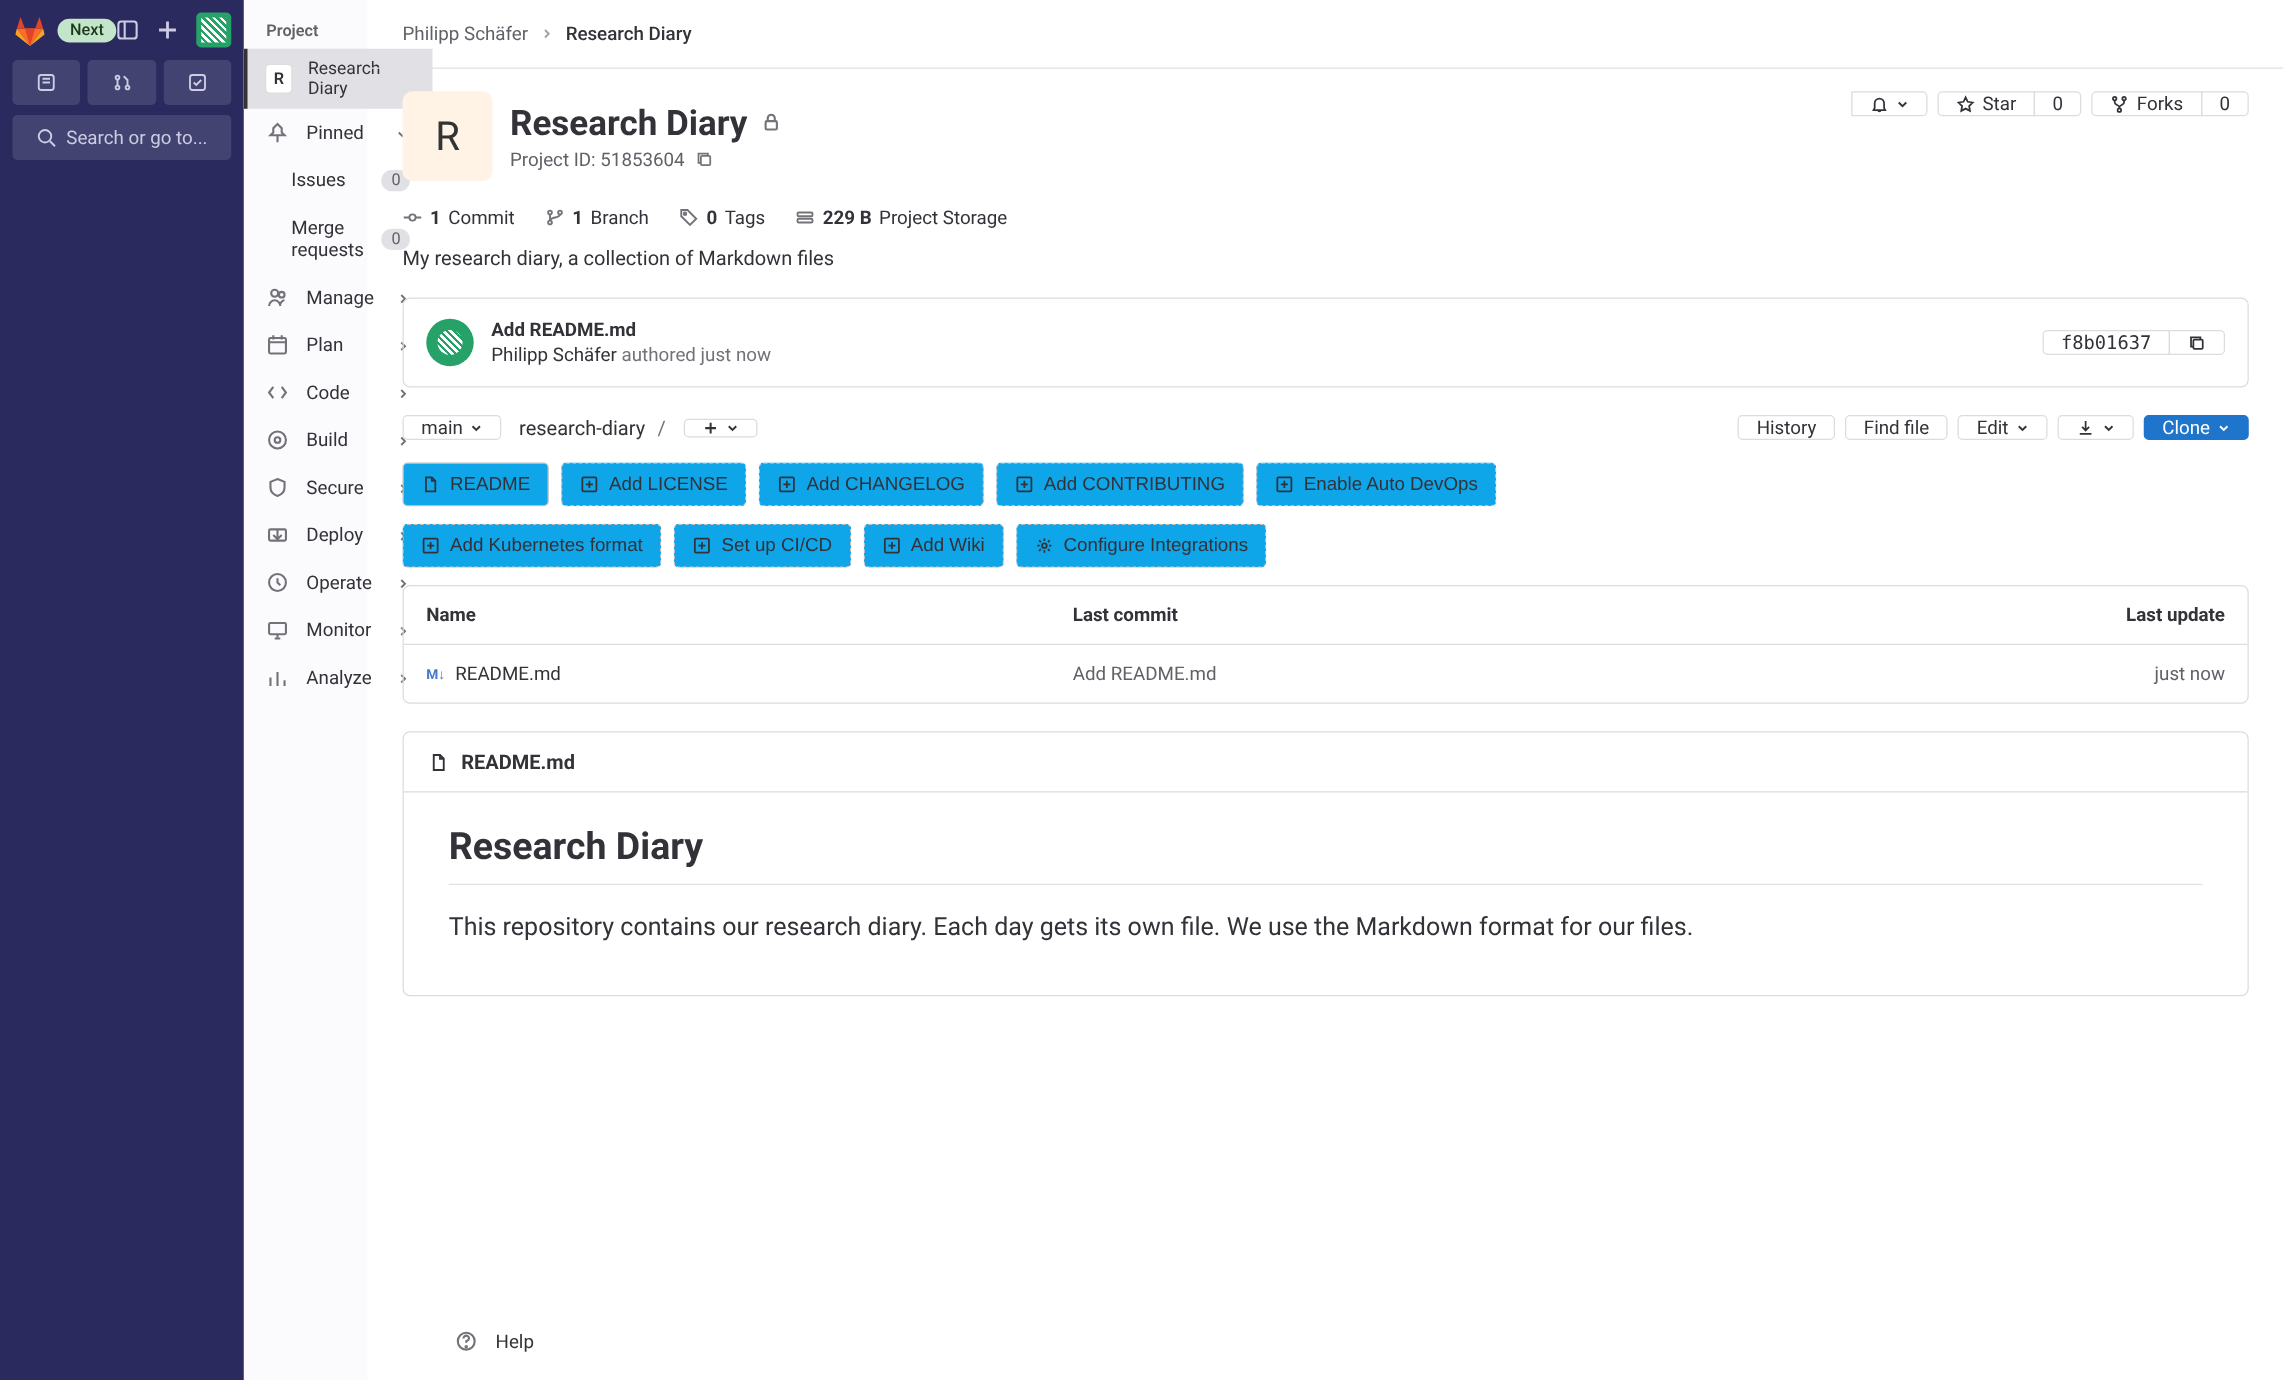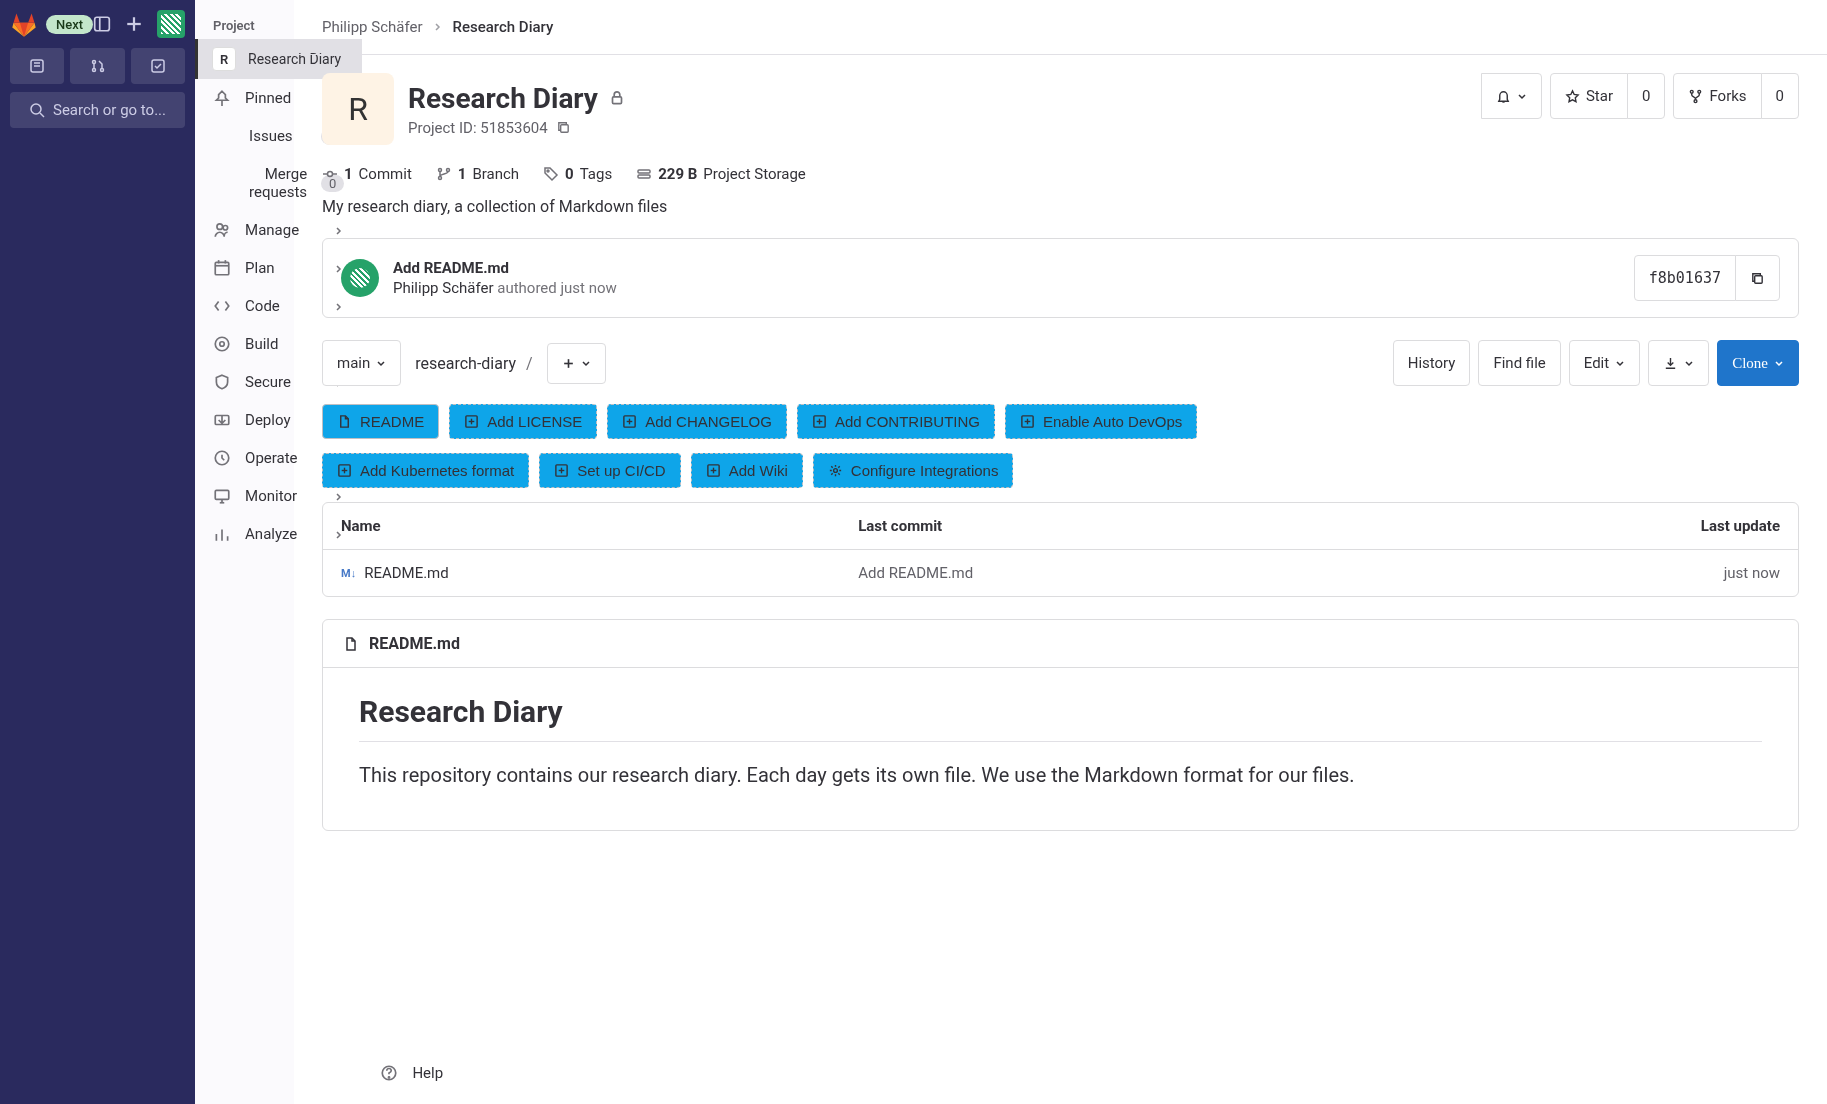--- a/index.html
+++ b/index.html
@@ -16,38 +16,38 @@
 .avatar-small { width: 28px; height: 28px; border-radius: 4px; background: #26a269; display: flex; align-items: center; justify-content: center; position: relative; }
 .avatar-pattern { width: 20px; height: 20px; background: repeating-linear-gradient(45deg, #fff, #fff 2px, #26a269 2px, #26a269 4px); }
 .top-buttons { display: flex; gap: 6px; margin-bottom: 8px; }
 .top-btn { flex: 1; background: rgba(255,255,255,0.12); border: none; border-radius: 4px; height: 36px; display: flex; align-items: center; justify-content: center; color: #cccce5; cursor: pointer; }
 .search-bar { background: rgba(255,255,255,0.12); border-radius: 4px; height: 36px; display: flex; align-items: center; justify-content: center; gap: 8px; color: #cccce5; cursor: pointer; font-size: 15px; }
 .sidebar-section { padding: 8px 0; }
 .project-label { color: #626168; font-size: 13px; font-weight: 600; padding: 10px 18px 6px; }
 .project-item { display: flex; align-items: center; gap: 12px; padding: 8px 14px; background: #e1e0e5; border-left: 3px solid #333; }
 .project-avatar { width: 24px; height: 24px; background: #fff; border: 1px solid #ddd; border-radius: 4px; display: flex; align-items: center; justify-content: center; font-weight: 600; font-size: 13px; }
 .nav-item { display: flex; align-items: center; gap: 14px; padding: 10px 18px; cursor: pointer; font-size: 15px; color: #333238; }
-.nav-item.sub { padding-left: 54px; justify-content: space-between; text-align: right; }
+.nav-item.sub { padding-left: 38px; justify-content: space-between; }
 .nav-item .chevron { margin-left: auto; color: #737278; }
 .nav-icon { width: 18px; height: 18px; color: #737278; flex-shrink: 0; }
 .count-badge { background: #e1e0e5; border-radius: 10px; padding: 1px 8px; font-size: 13px; color: #626168; }
 .sidebar-footer { margin-top: auto; padding: 12px 18px; }
 .main { flex: 1; overflow-y: auto; }
 .breadcrumb { padding: 18px 28px; border-bottom: 1px solid #e1e0e5; display: flex; align-items: center; gap: 10px; font-size: 15px; color: #626168; }
 .breadcrumb a { color: #626168; text-decoration: none; }
 .breadcrumb .current { color: #333238; font-weight: 500; }
 .content { padding: 18px 28px 40px; }
 .project-header { display: flex; justify-content: space-between; align-items: flex-start; margin-bottom: 20px; }
 .project-title-area { display: flex; gap: 14px; align-items: center; }
 .project-big-avatar { width: 72px; height: 72px; background: #fef3e5; border-radius: 8px; display: flex; align-items: center; justify-content: center; font-size: 32px; color: #333; }
 .project-title-text h1 { font-size: 28px; font-weight: 700; display: inline-flex; align-items: center; gap: 10px; }
 .lock-icon { color: #737278; }
 .project-id { color: #626168; font-size: 15px; margin-top: 4px; display: flex; align-items: center; gap: 8px; }
 .project-actions { display: flex; gap: 8px; }
-.btn { border: 1px solid #dcdcde; background: #fff; border-radius: 4px; padding: 13px 14px; font-size: 15px; cursor: pointer; display: inline-flex; align-items: center; gap: 6px; color: #333238; font-family:inherit; }
+.btn { border: 1px solid #dcdcde; background: #fff; border-radius: 4px; padding: 0 14px; font-size: 15px; cursor: pointer; display: inline-flex; align-items: center; gap: 6px; color: #333238; font-family:inherit; }
 .btn-group { display: flex; }
 .btn-group .btn { border-radius: 0; margin-left: -1px; }
 .btn-group .btn:first-child { border-radius: 4px 0 0 4px; margin-left: 0; }
 .btn-group .btn:last-child { border-radius: 0 4px 4px 0; }
 .stats-row { display: flex; gap: 24px; margin-bottom: 14px; font-size: 15px; }
 .stat-item { display: flex; align-items: center; gap: 6px; color: #333238; }
 .stat-item .icon { color: #737278; }
 .stat-item strong { font-weight: 700; }
 .description { font-size: 16px; color: #333238; margin-bottom: 22px; }
 .commit-box { border: 1px solid #dcdcde; border-radius: 6px; padding: 16px 18px; display: flex; justify-content: space-between; align-items: center; margin-bottom: 22px; }
@@ -55,21 +55,21 @@
 .commit-avatar { width: 38px; height: 38px; border-radius: 50%; background: #26a269; display: flex; align-items: center; justify-content: center; position: relative; overflow: hidden; }
 .commit-text .title { font-weight: 700; font-size: 15px; }
 .commit-text .meta { color: #333238; font-size: 15px; margin-top: 2px; }
 .commit-text .meta .muted { color: #737278; }
 .commit-sha-area { display: flex; }
 .sha-btn { font-family: monospace; font-size: 15px; }
 .repo-controls { display: flex; justify-content: space-between; align-items: center; margin-bottom: 18px; flex-wrap: wrap; gap: 10px; }
 .repo-left { display: flex; align-items: center; gap: 14px; }
 .repo-path { font-size: 16px; color: #333238; }
 .repo-right { display: flex; gap: 8px; }
-.btn-primary { background: #1f75cb; color: #fff; border-color: #1f75cb; font-family: Liberation Serif, serif; }
+.btn-primary { background: #1f75cb; color: #fff; border-color: #1f75cb; }
 .suggestion-row { display: flex; flex-wrap: wrap; gap: 10px; margin-bottom: 14px; }
 .suggestion-btn { border: 1px dashed #bfbfc3; background: #0ea5e9; border-radius: 4px; padding: 8px 14px; font-size: 15px; display: inline-flex; align-items: center; gap: 8px; color: #333238; cursor: pointer; }
 .suggestion-btn.solid { border-style: solid; }
 .file-table { width: 100%; border: 1px solid #dcdcde; border-radius: 6px; border-collapse: separate; border-spacing: 0; margin-top: 10px; margin-bottom: 22px; }
 .file-table th, .file-table td { padding: 14px 18px; text-align: left; font-size: 15px; }
 .file-table th { font-weight: 700; border-bottom: 1px solid #dcdcde; }
 .file-table th:last-child, .file-table td:last-child { text-align: right; }
 .file-table td .file-link { display: flex; align-items: center; gap: 8px; color: #333238; }
 .file-table td .muted { color: #626168; }
 .readme-panel { border: 1px solid #dcdcde; border-radius: 6px; }

